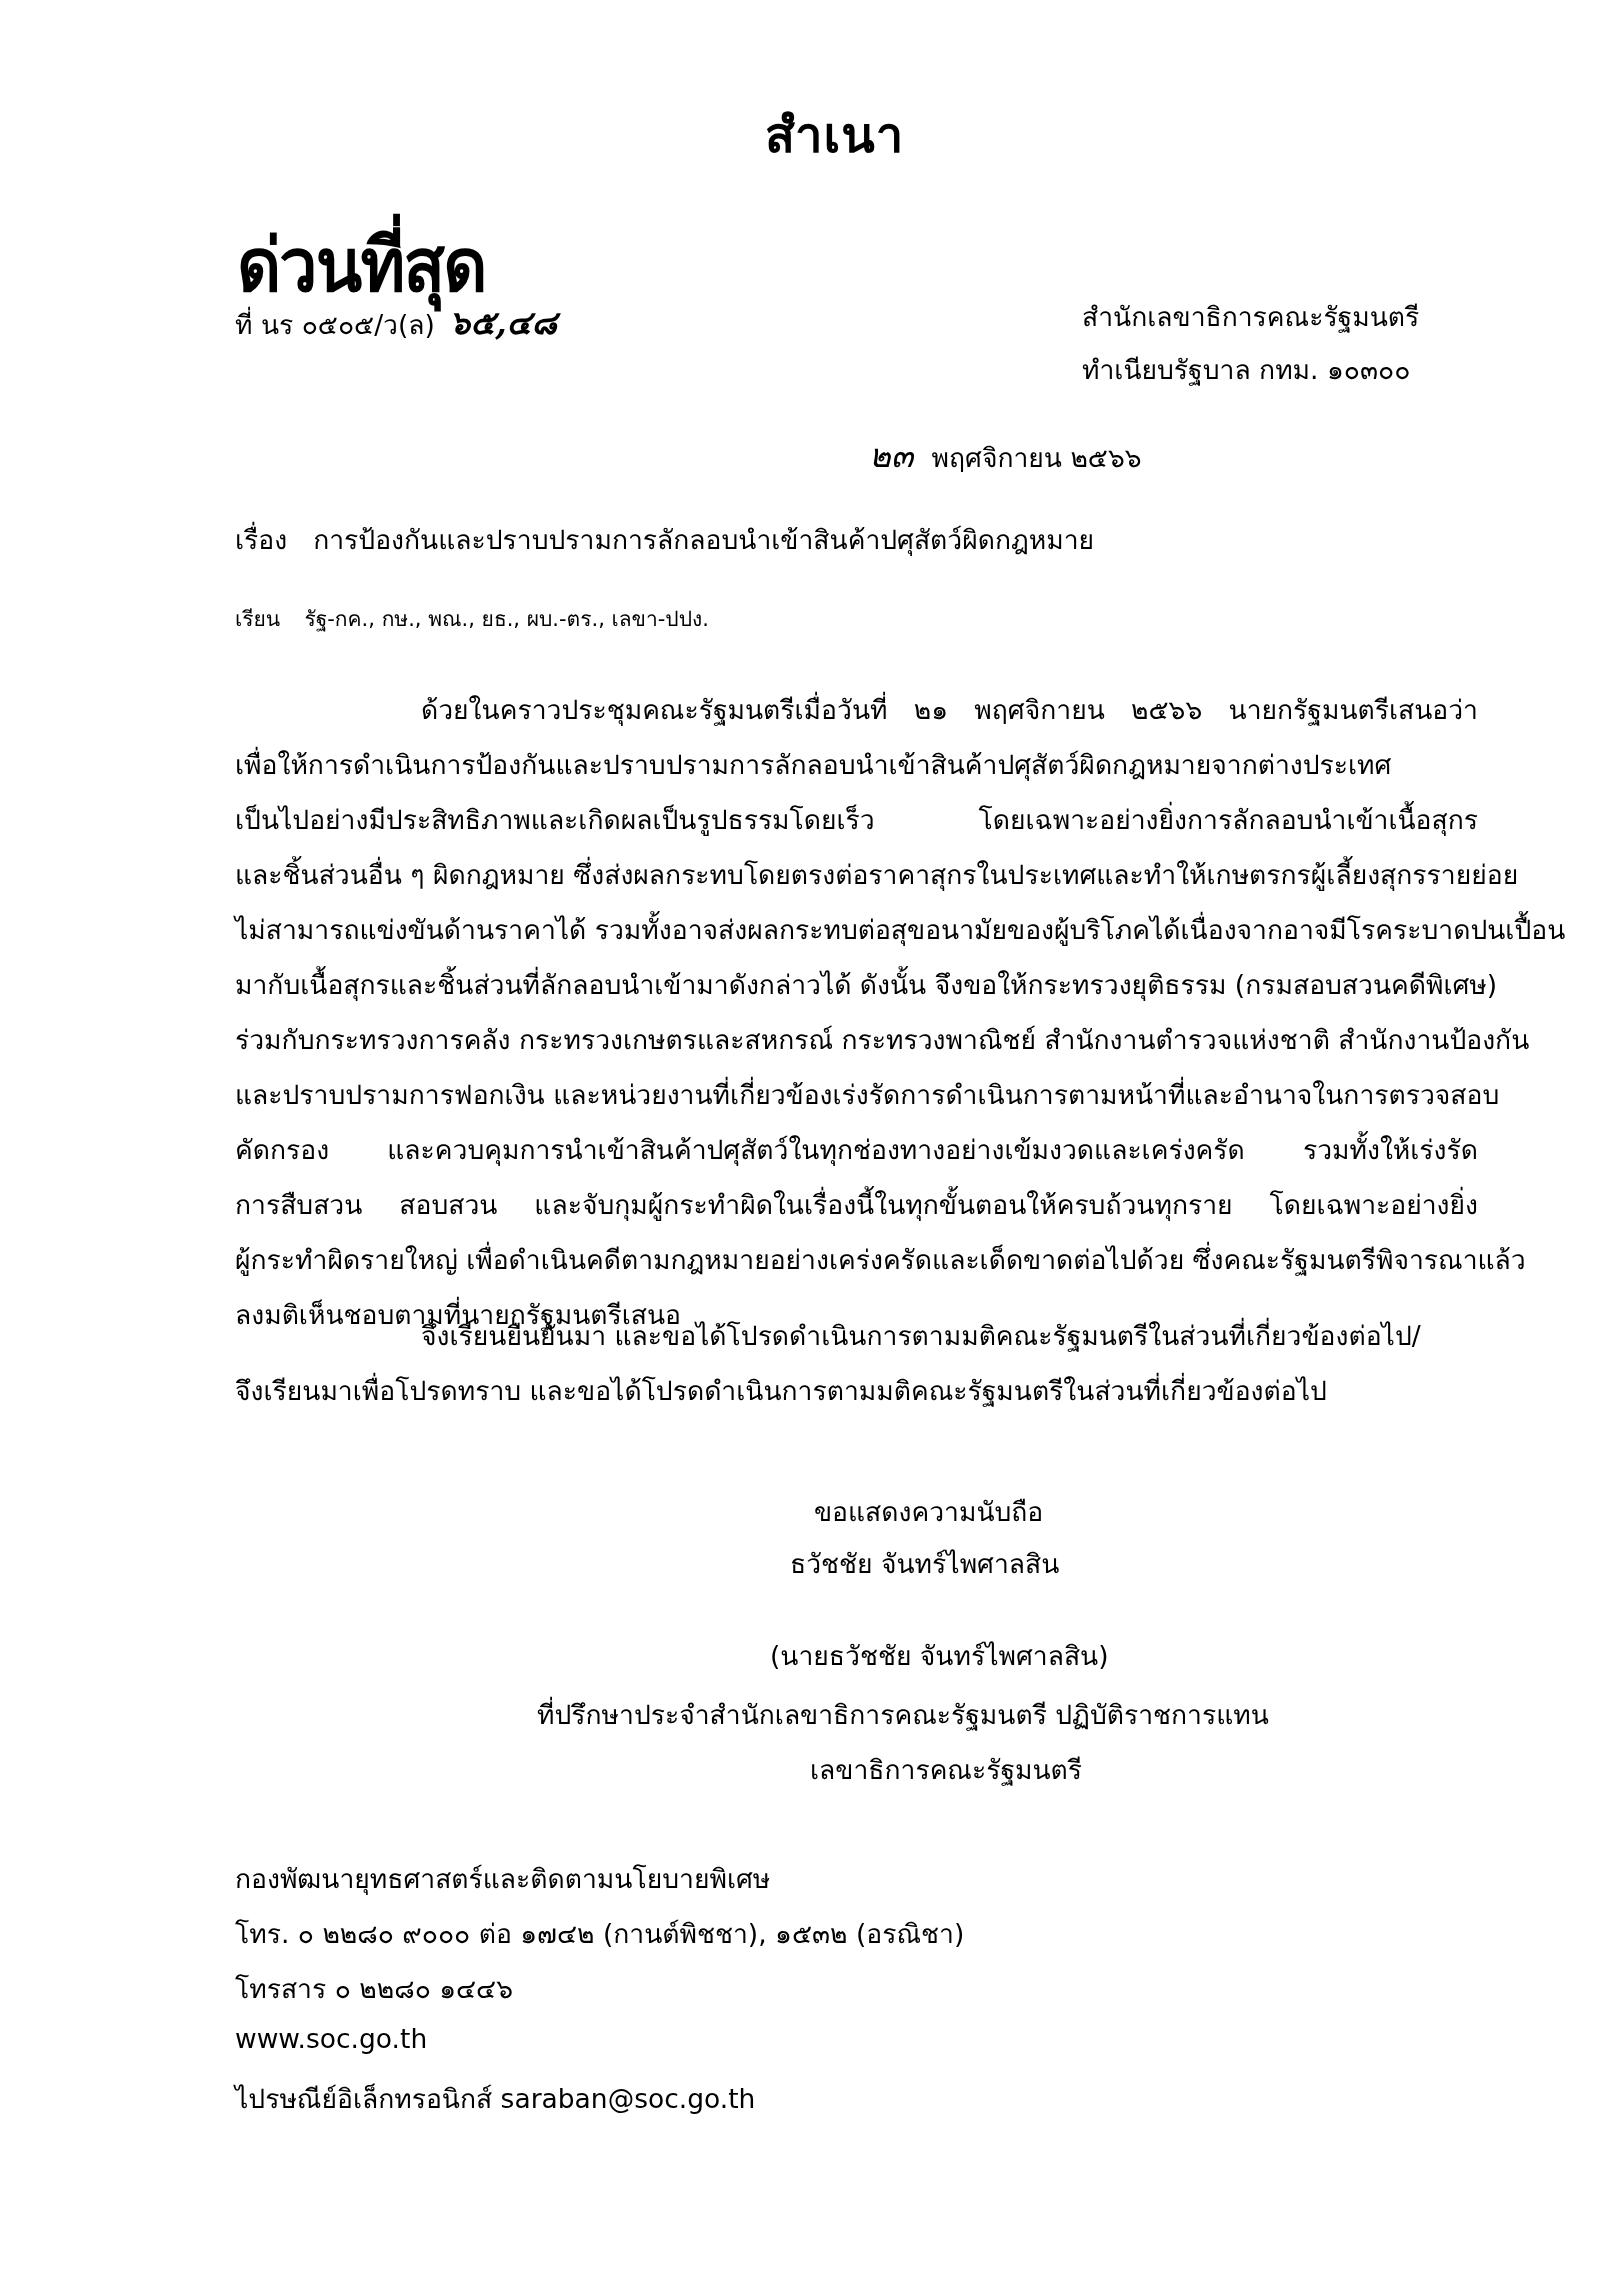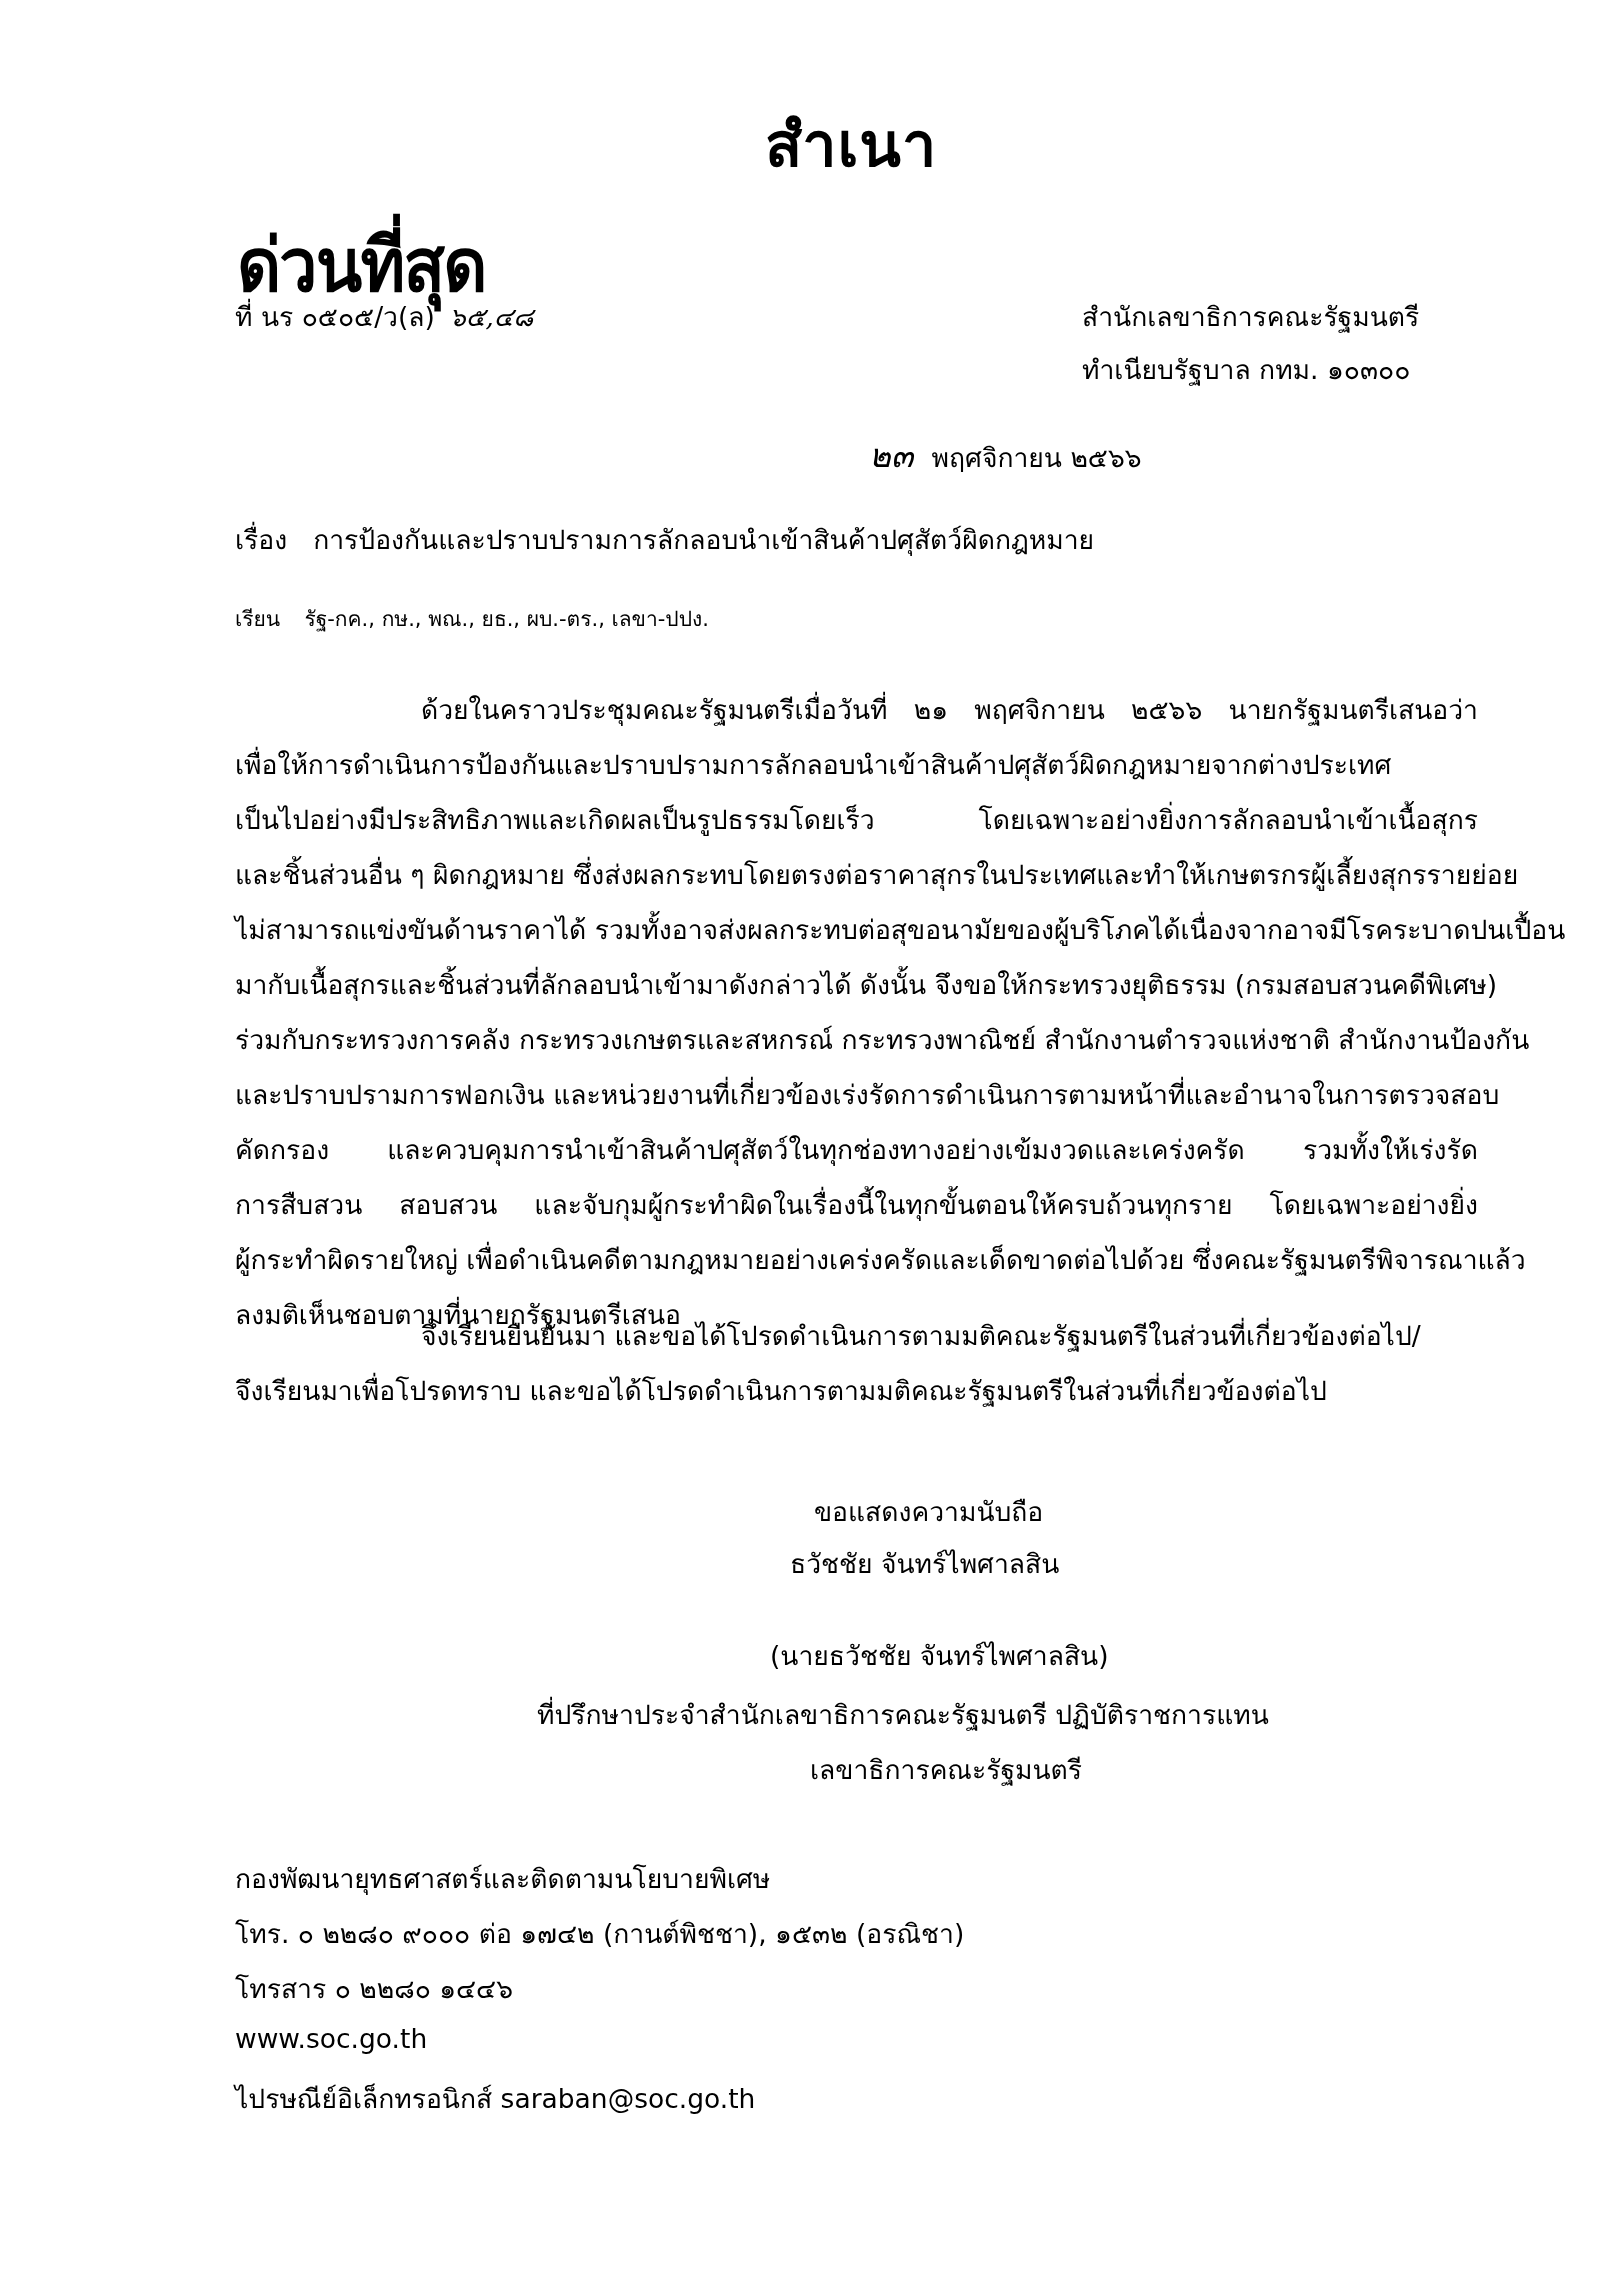--- a/index.html
+++ b/index.html
@@ -1,22 +1,22 @@
 <!DOCTYPE html>
 <html><head>
   <meta charset="utf-8">
   <style>
     html, body { margin: 0; padding: 0; background: #ffffff; }
     body { width: 1621px; height: 2293px; position: relative; overflow: hidden;
            font-family: "DejaVu Sans", "Liberation Sans", sans-serif; color: #000; }
     .abs { position: absolute; white-space: nowrap; }
-    .copy-mark { left: 765px; top: 96px; font-size: 61px; font-weight: bold; letter-spacing: 1px; }
+    .copy-mark { left: 765px; top: 96px; font-size: 49px; font-weight: bold; letter-spacing: 1px; }
     .urgent { left: 237px; top: 206px; font-size: 74px; font-weight: bold; letter-spacing: -2px; transform: scaleX(0.92); transform-origin: left top; }
     .ref-line { left: 235px; top: 296px; font-size: 26.5px; }
-    .ref-line .hand { font-family: "DejaVu Serif", serif; font-style: italic; font-weight: normal; font-size: 26px; margin-left: 5.9px; margin-top: 29px; }
+    .ref-line .hand { font-family: "DejaVu Serif", serif; font-style: italic; font-weight: bold; font-size: 33px; margin-left: 5.9px; margin-top: 29px; }
     .agency { left: 1082px; font-size: 26.5px; }
     .agency.l1 { top: 296px; }
     .agency.l2 { top: 349px; }
     .date { left: 869px; top: 429px; font-size: 26.5px; }
     .date .hand { font-family: "DejaVu Serif", serif; font-style: italic; font-size: 33px; margin-right: 9.8px; }
     .subject { left: 235px; top: 519px; font-size: 26.5px; }
     .to { left: 235px; top: 602px; font-size: 21px; }
     .lbl { margin-right: 17.6px; }
     .para { position: absolute; left: 235px; width: 1243px; font-size: 26.5px; line-height: 55px; }
     .para .line { display: block; white-space: nowrap; text-align: justify; text-align-last: justify; }

